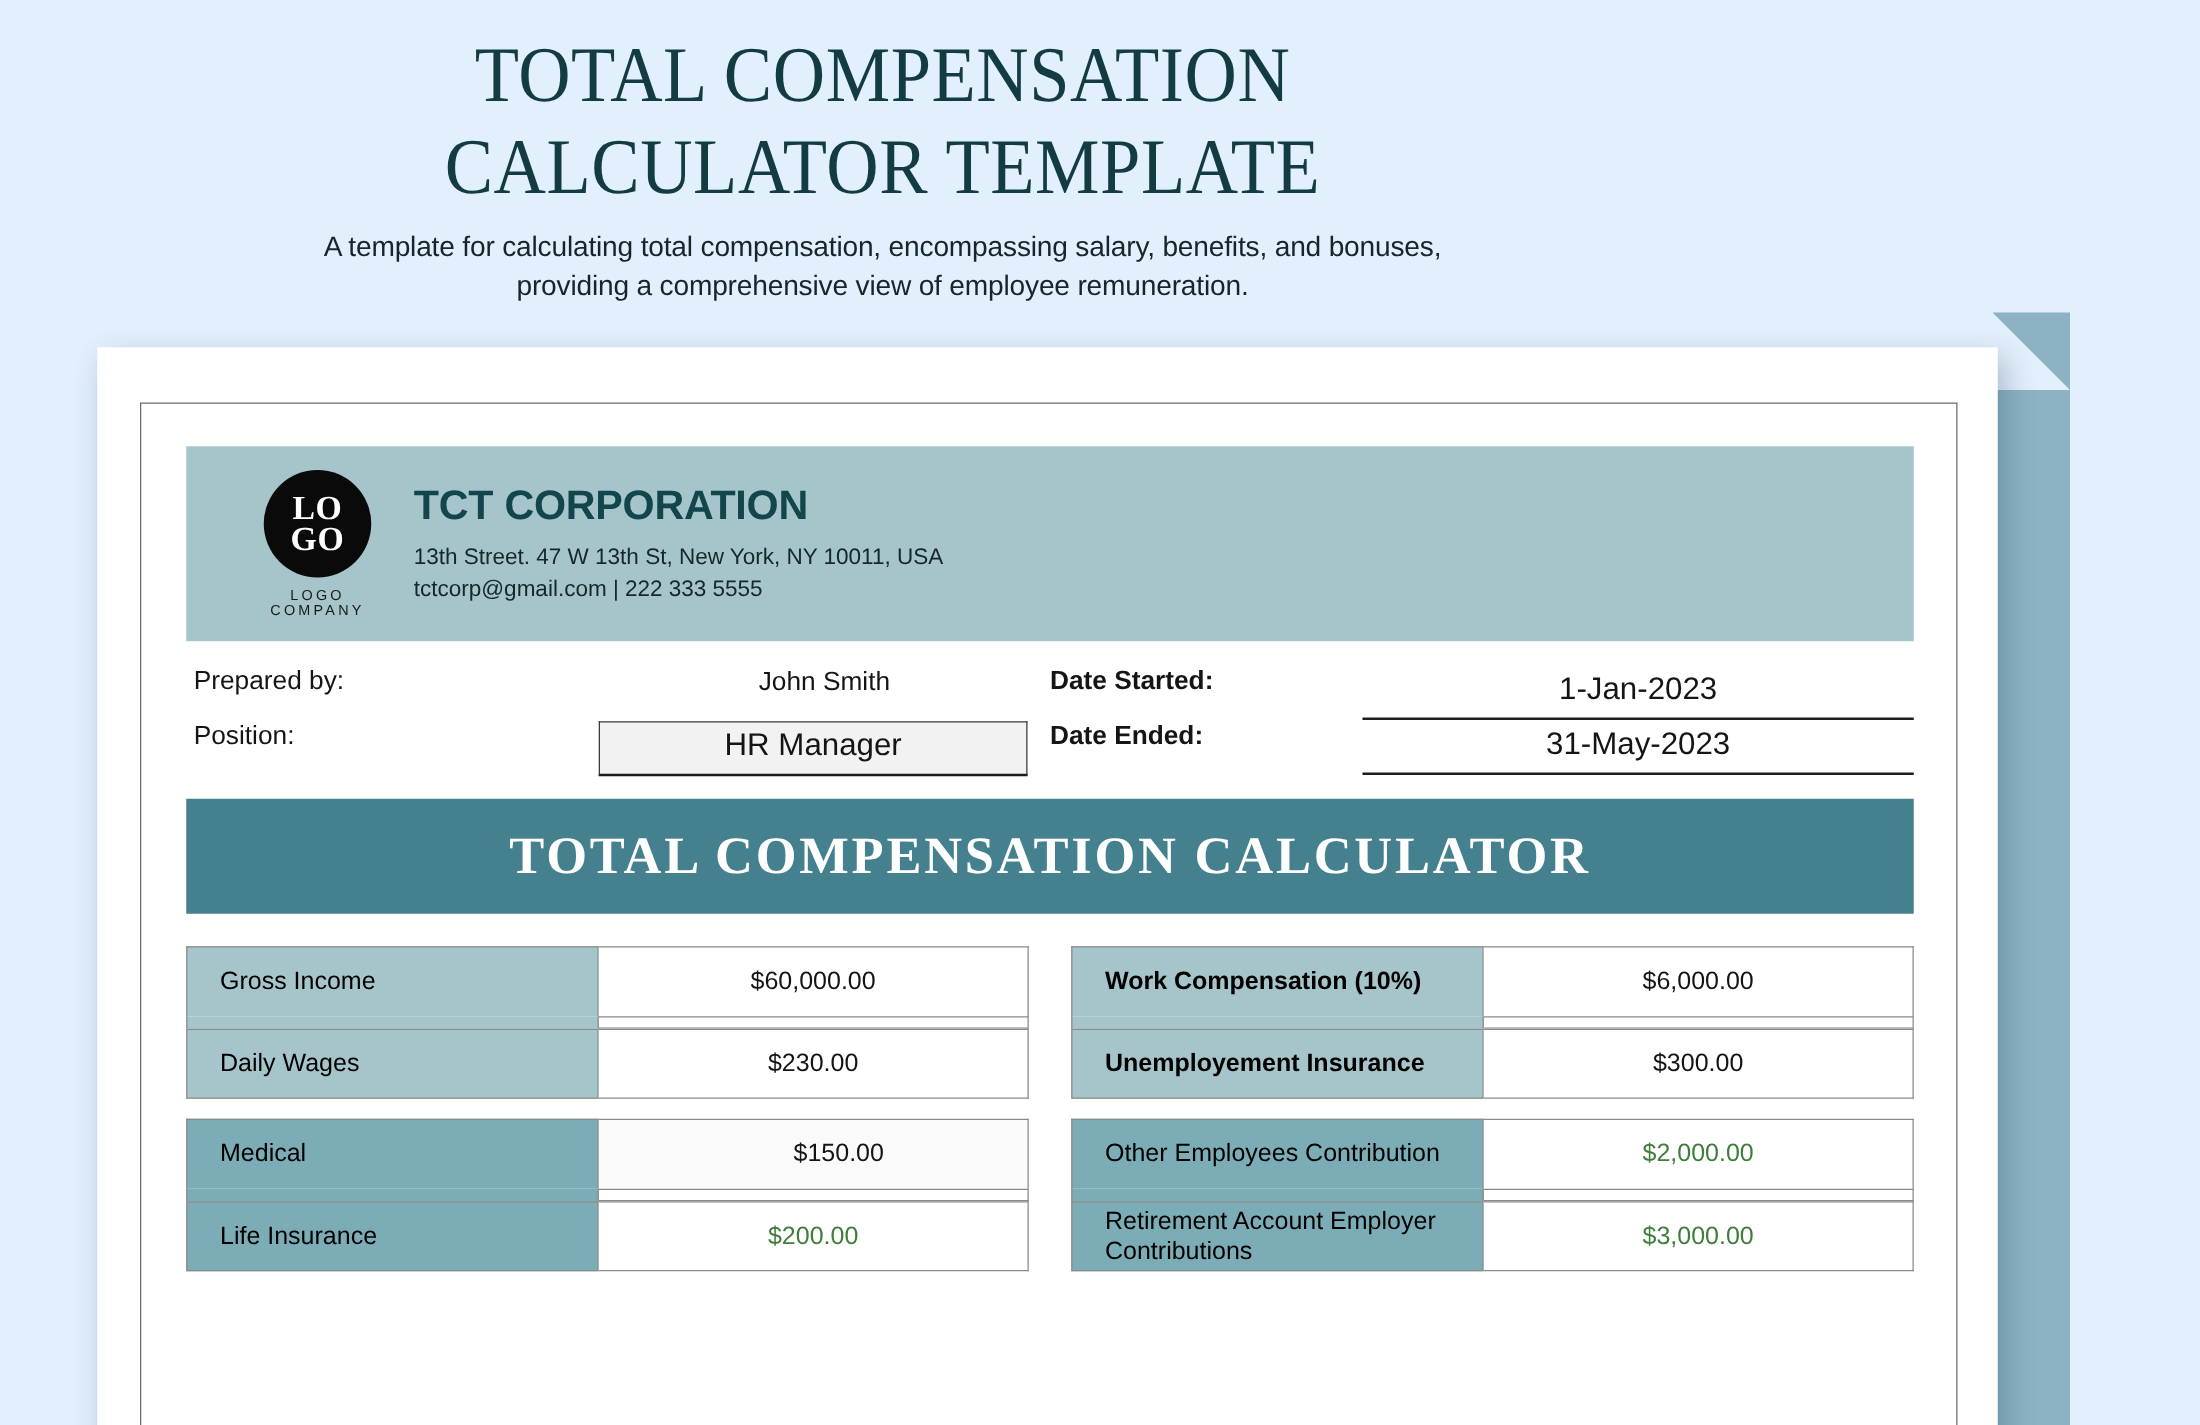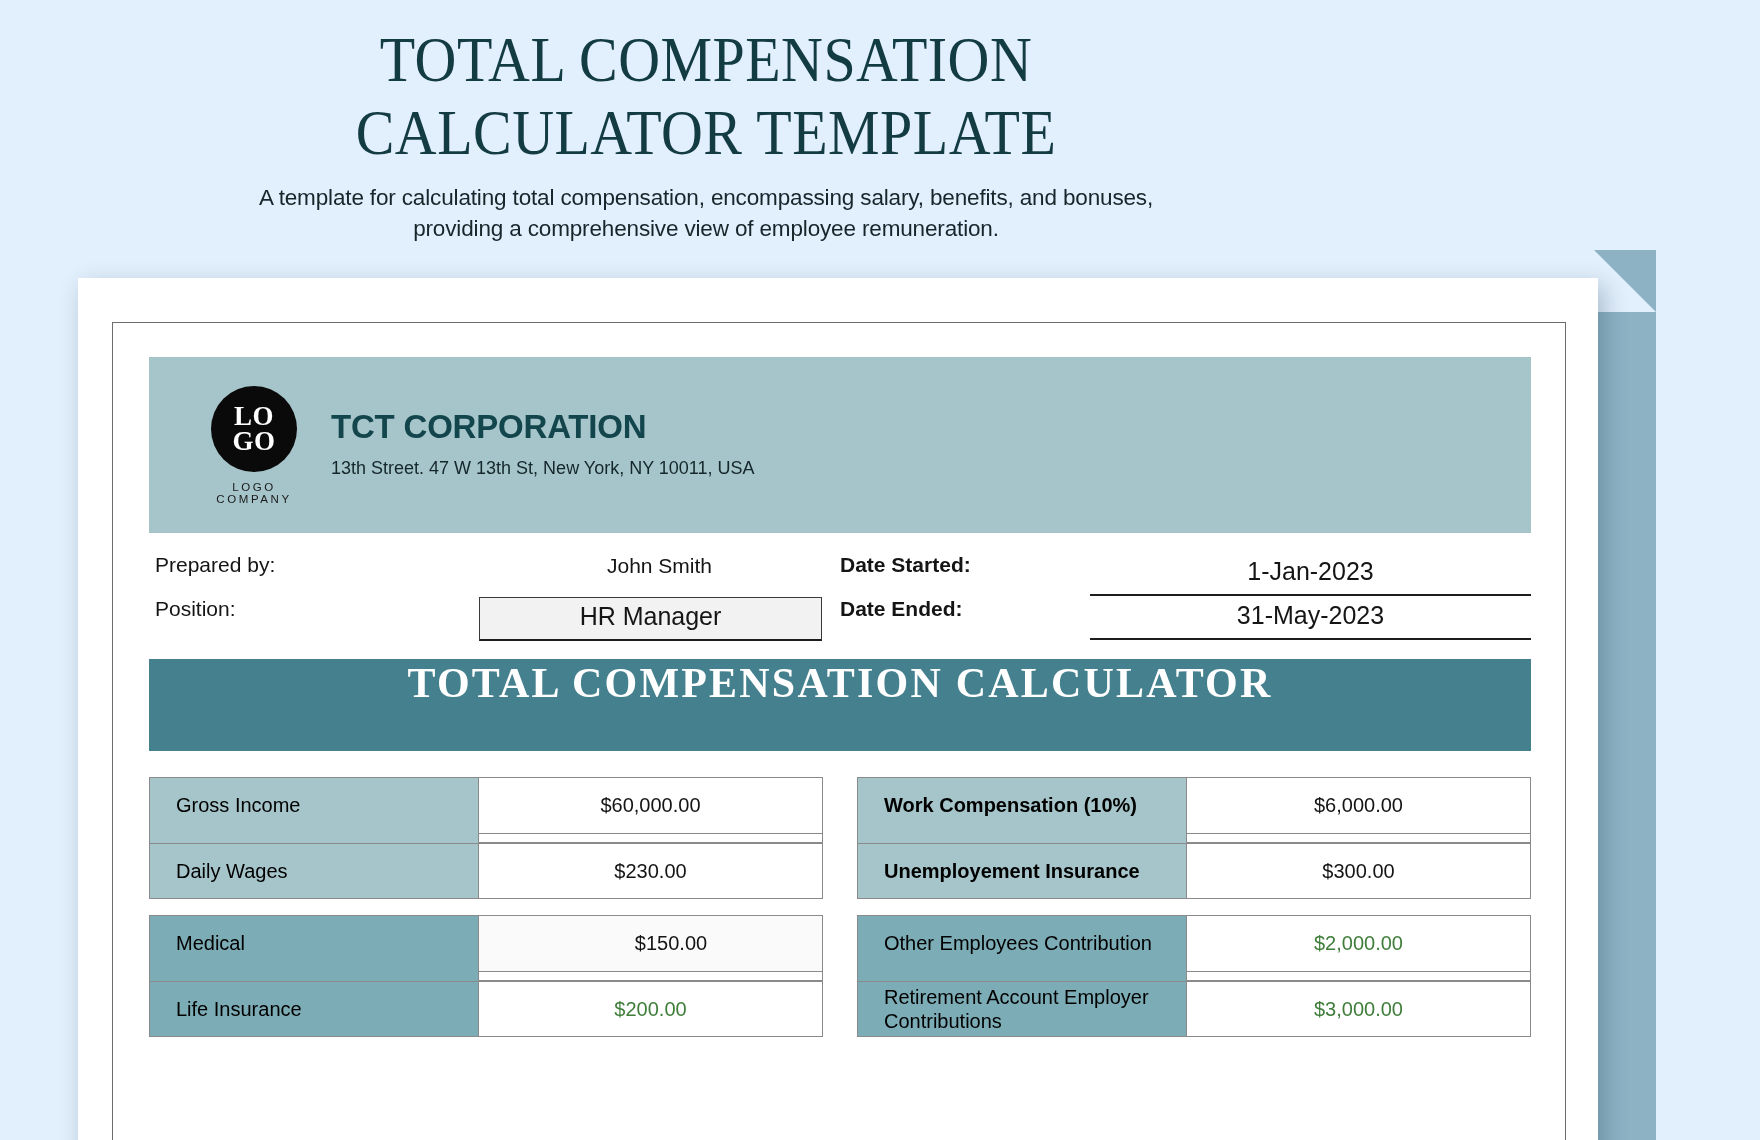--- a/index.html
+++ b/index.html
@@ -78,21 +78,21 @@
     background: #fff;
   }
   .content {
     position: absolute;
     left: 36px; top: 34px; right: 34px;
   }
 
   
   .company-band {
     background: #a6c5ca;
-    height: 176px;
+    height: 156px;
     display: flex;
     align-items: center;
     padding-left: 44px;
   }
   .logo-box { width: 122px; text-align: center; flex: 0 0 auto; }
   .logo-circle {
     width: 86px; height: 86px; border-radius: 50%;
     background: #0a0a0a; margin: 0 auto;
     display: flex; flex-direction: column;
     align-items: center; justify-content: center;
@@ -139,21 +139,21 @@
     border-bottom: 2px solid #1d1d1d;
   }
   .meta-col.left .meta-row .meta-field { margin-right: 18px; }
   .meta-col.right .meta-label { width: 250px; text-align: left; }
 
   
   .calc-banner {
     margin-top: 18px;
     background: #44808e;
     height: 92px;
-    display: flex; justify-content: center;
+    display: flex; align-items: center; justify-content: center;
   }
   .calc-banner-text {
     font-family: "Liberation Serif", serif;
     font-weight: 700;
     font-size: 42px;
     color: #ffffff;
     letter-spacing: 2.2px;
   }
 
   
@@ -225,20 +225,21 @@
           <div class="logo-box">
             <div class="logo-circle">
               <span>LO</span>
               <span>GO</span>
             </div>
             <div class="logo-caption">LOGO COMPANY</div>
           </div>
           <div class="company-text">
             <div class="company-name">TCT CORPORATION</div>
             <div class="company-line">13th Street. 47 W 13th St, New York, NY 10011, USA</div>
+            <div class="company-line">tctcorp@gmail.com | 222 333 5555</div>
           </div>
         </div>
 
         <div class="meta">
           <div class="meta-col left">
             <div class="meta-row">
               <div class="meta-label">Prepared by:</div>
               <div class="meta-value">John Smith</div>
             </div>
             <div class="meta-row">

